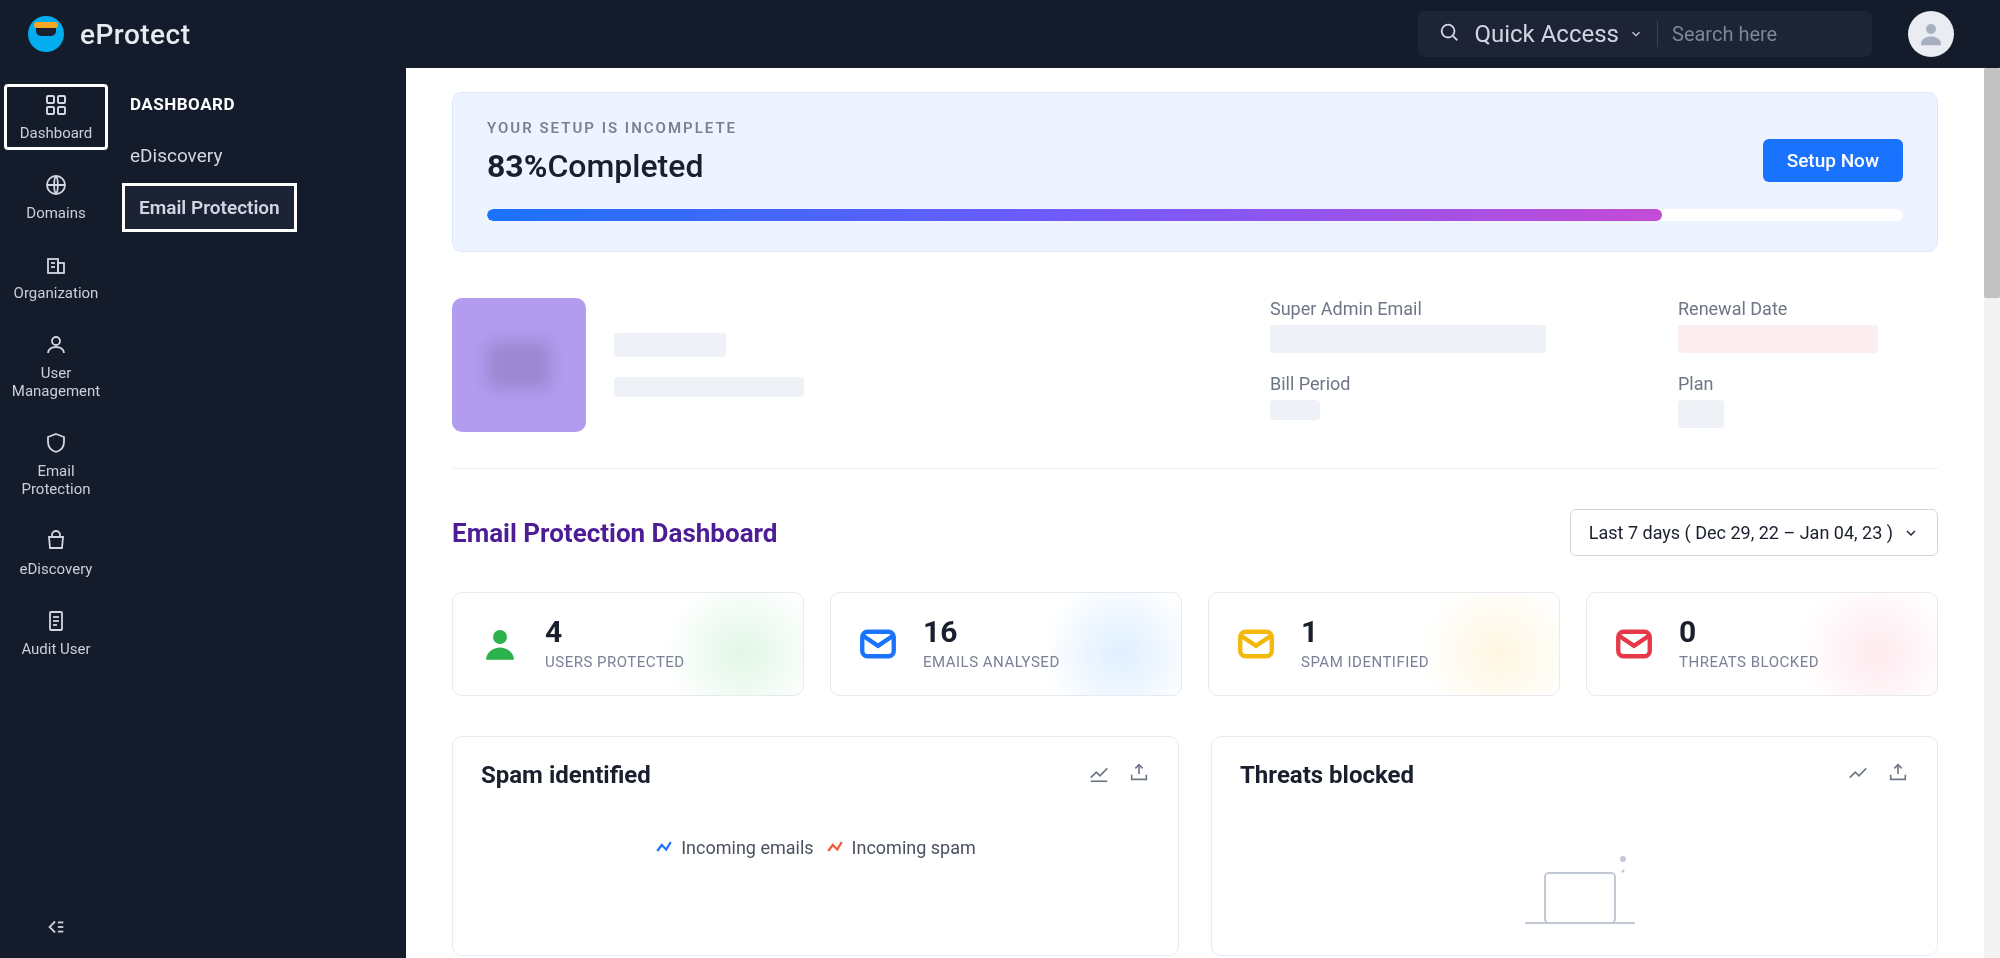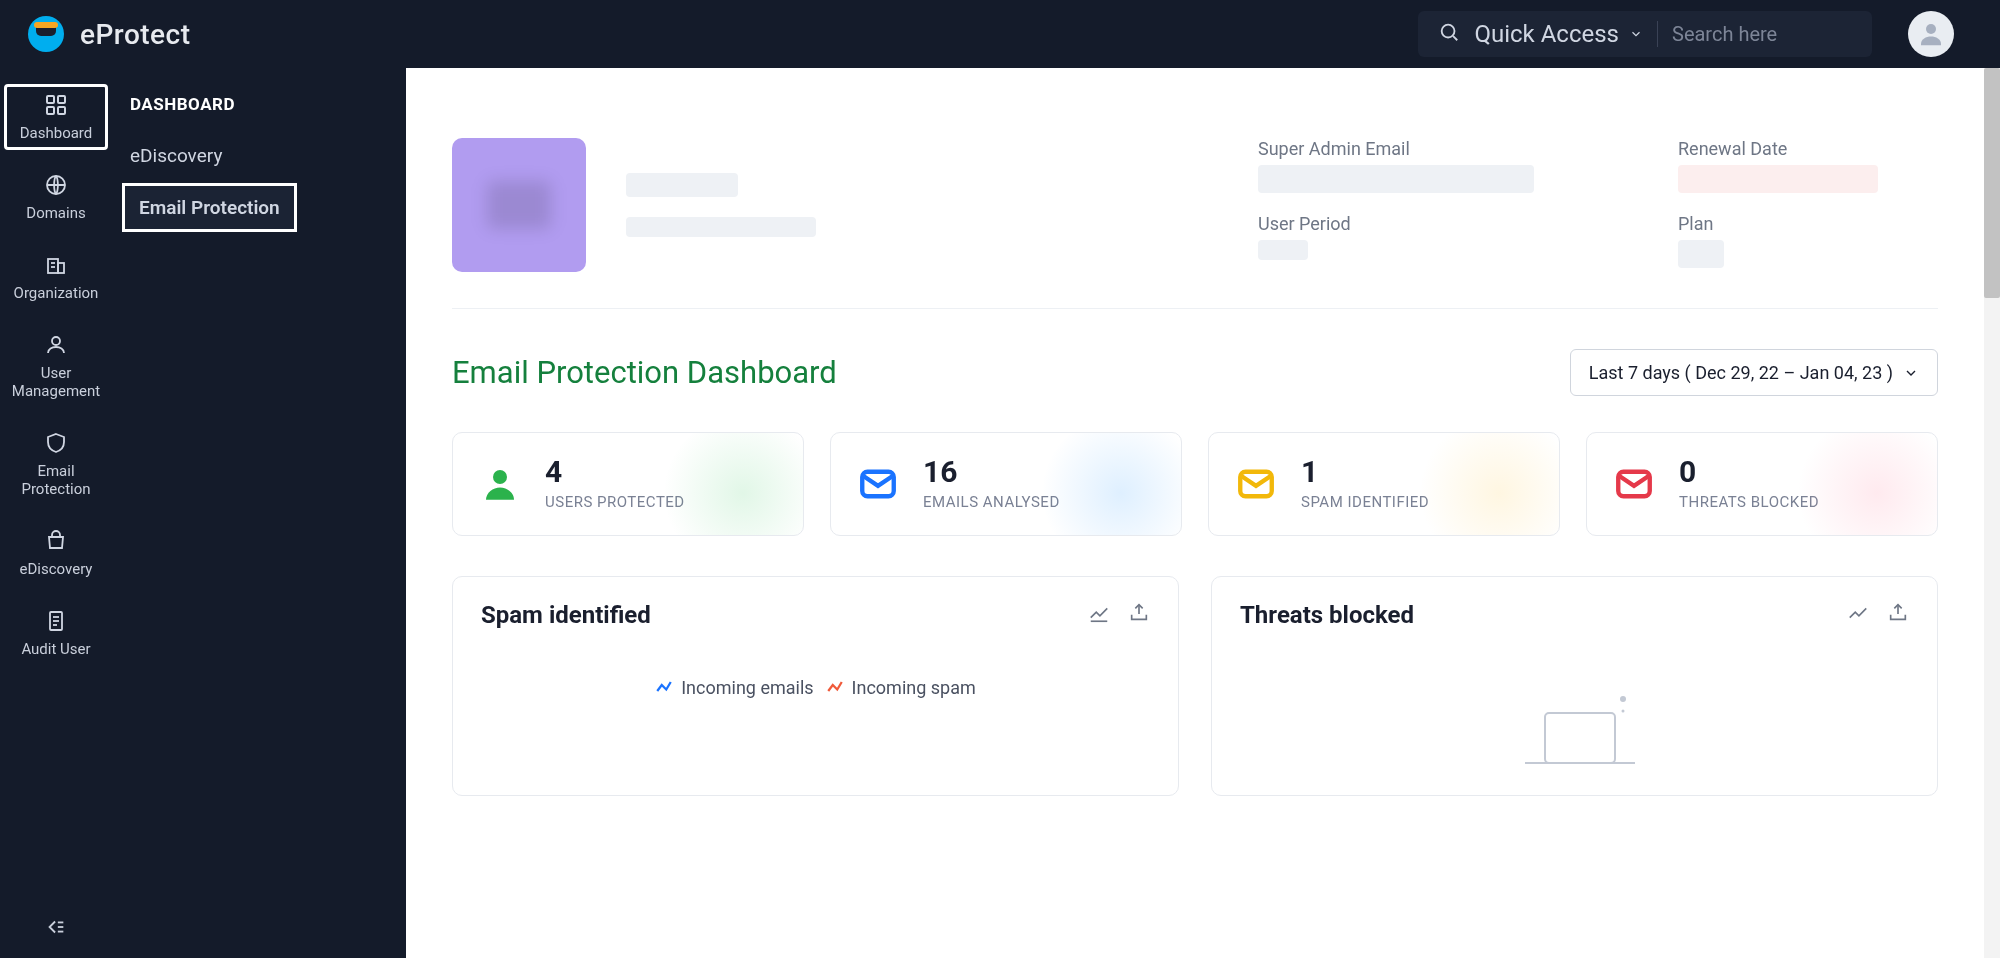--- a/index.html
+++ b/index.html
@@ -39,35 +39,35 @@
   .main-inner { padding:24px 46px 60px 46px; }
 
   .setup { background:#eef4ff; border:1px solid #d9e6fb; border-radius:10px; padding:26px 34px 30px 34px; position:relative; }
   .setup .eyebrow { font-size:15px; color:#7a8194; letter-spacing:2px; font-weight:600; }
   .setup .pct { font-size:32px; font-weight:700; color:#1a1f2e; margin-top:10px; }
   .setup .pct .thin { font-weight:500; }
   .setup .btn { position:absolute; right:34px; top:46px; background:#1a73ff; color:#fff; font-size:19px; font-weight:500; padding:10px 24px; border-radius:6px; border:none; cursor:pointer; }
   .setup .bar { margin-top:24px; height:12px; background:#fff; border-radius:10px; overflow:hidden; }
   .setup .fill { height:100%; width:83%; background:linear-gradient(90deg,#1a73ff 0%, #6a5cff 45%, #c44bd6 100%); border-radius:10px;}
 
-  .info { display:flex; padding:46px 0 36px 0; gap:40px; border-bottom:1px solid #edf0f4; }
+  .info { display:flex; padding:46px 0 36px 0; gap:28px; border-bottom:1px solid #edf0f4; }
   .info .card { width:134px; height:134px; background:#b19cf0; border-radius:10px; display:flex; align-items:center; justify-content:center;}
   .info .card .blur { width:64px; height:48px; background:rgba(0,0,0,0.12); filter:blur(8px); border-radius:6px;}
   .info .col { display:flex; flex-direction:column; gap:20px; }
   .info .ph { background:#eef1f5; border-radius:4px; }
   .info .ph.a { width:112px; height:24px; }
   .info .ph.b { width:190px; height:20px; }
   .info .lbl { color:#6e7685; font-size:18px; }
   .info .ph.c { width:276px; height:28px; }
   .info .ph.d { width:46px; height:28px; }
   .info .ph.e { width:200px; height:28px; background:#fceeee;}
   .info .ph.f { width:50px; height:20px;}
 
   .dash-hdr { display:flex; align-items:center; margin-top:40px; }
-  .dash-hdr h2 { font-size:31px; font-weight:400; color:#15803d; flex:1;}
+  .dash-hdr h2 { font-size:26px; font-weight:700; color:#4c1d95; flex:1;}
   .range { border:1px solid #d0d5dd; border-radius:6px; padding:12px 18px; font-size:18px; color:#1a1f2e; background:#fff; display:flex; align-items:center; gap:10px; cursor:pointer;}
 
   .tiles { display:flex; gap:26px; margin-top:36px; }
   .tile { flex:1; border:1px solid #e7eaef; border-radius:10px; padding:24px 26px; display:flex; align-items:center; gap:24px; position:relative; overflow:hidden;}
   .tile .ic { width:42px; height:42px; display:flex; align-items:center; justify-content:center; }
   .tile .n { font-size:30px; font-weight:700; color:#1a1f2e; line-height:1;}
   .tile .s { font-size:15px; color:#7a8194; letter-spacing:0.5px; margin-top:6px;}
   .tile .bg { position:absolute; right:-20px; top:-20px; width:160px; height:160px; opacity:0.18; border-radius:40%;}
   .tile.green .bg{ background:radial-gradient(circle,#5ad17a 0%, transparent 70%);}
   .tile.blue .bg{ background:radial-gradient(circle,#4aa8ff 0%, transparent 70%);}
@@ -200,37 +200,47 @@
 
 <div class="subnav">
   <div class="title">DASHBOARD</div>
   <div class="item">eDiscovery</div>
   <div class="item framed">Email Protection</div>
 </div>
 
 <div class="main">
   <div class="main-inner">
 
+    <div class="setup">
+      <div class="eyebrow">YOUR SETUP IS INCOMPLETE</div>
+      <div class="pct">
+        <span>83%</span><span class="thin">Completed</span>
+      </div>
+      <button class="btn">Setup Now</button>
+      <div class="bar">
+          <div class="fill"></div>
+        </div>
+    </div>
 
     <div class="info">
       <div class="card">
           <div class="blur"></div>
         </div>
       <div class="col" style="justify-content:center;">
         <div class="ph a"></div>
         <div class="ph b"></div>
       </div>
       <div style="flex:1"></div>
       <div class="col" style="min-width:380px;">
         <div>
           <div class="lbl">Super Admin Email</div>
           <div class="ph c" style="margin-top:6px;"></div>
         </div>
         <div>
-          <div class="lbl">User Period</div>
+          <div class="lbl">Bill Period</div>
           <div class="ph f" style="margin-top:6px;"></div>
         </div>
       </div>
       <div class="col" style="min-width:260px;">
         <div>
           <div class="lbl">Renewal Date</div>
           <div class="ph e" style="margin-top:6px;"></div>
         </div>
         <div>
           <div class="lbl">Plan</div>

